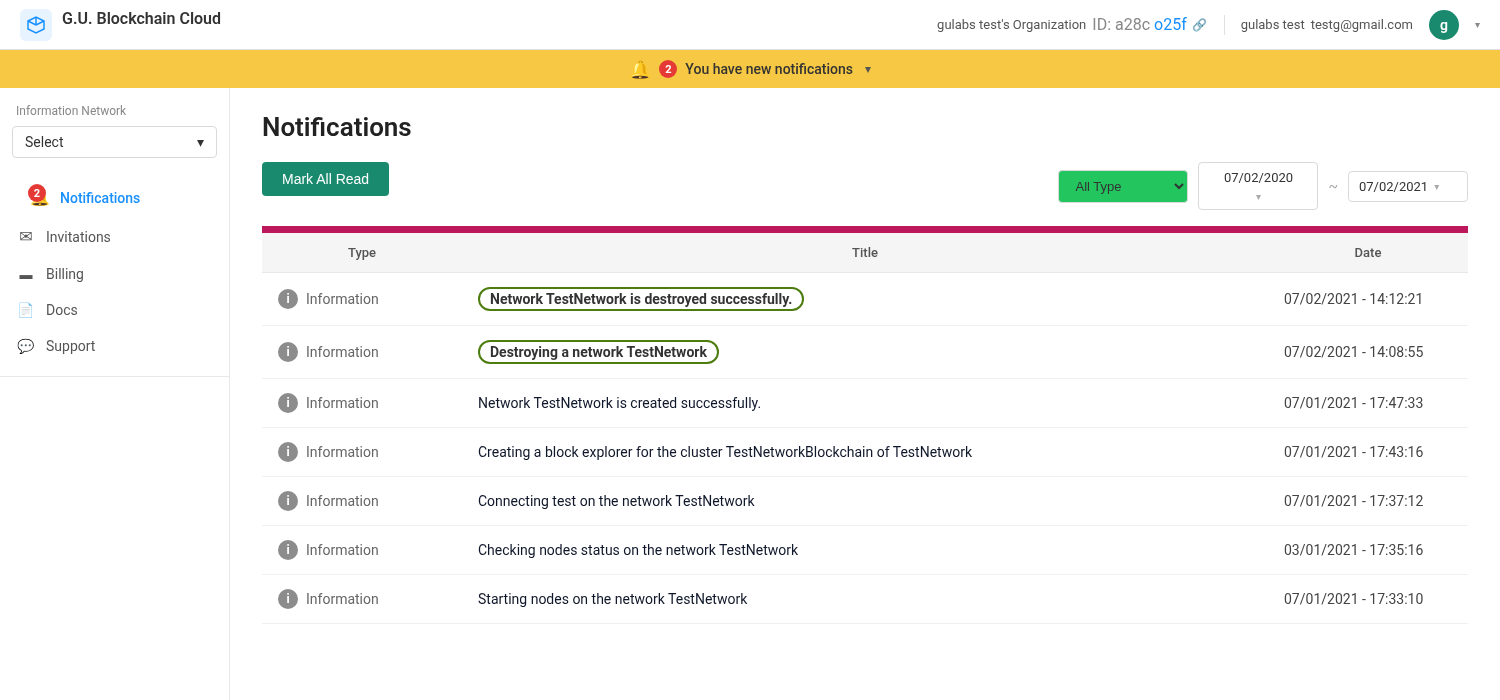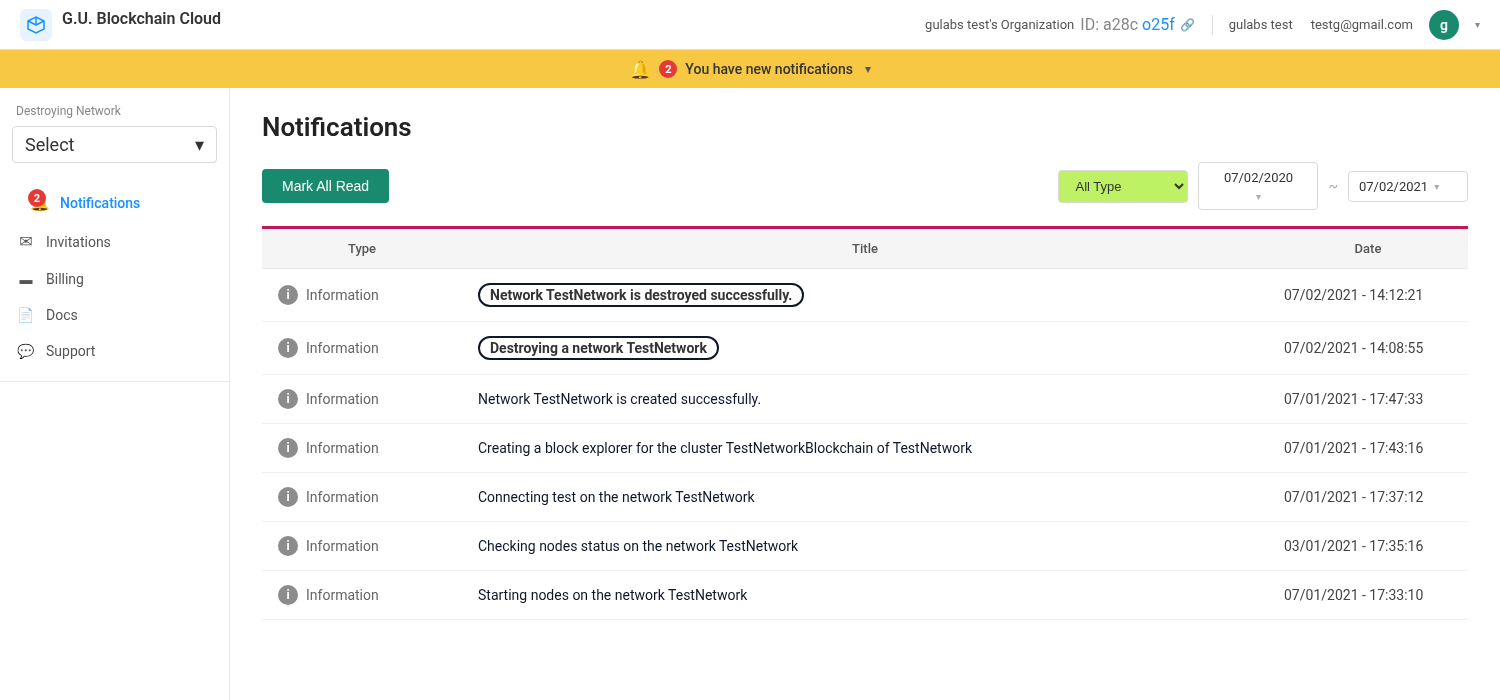--- a/index.html
+++ b/index.html
@@ -16,21 +16,21 @@
       border-bottom: 1px solid #e0e0e0;
     }
     .header-left { display: flex; align-items: flex-start; gap: 10px; }
     .logo-icon { width: 32px; height: 32px; }
     .app-title { font-size: 16px; font-weight: 600; color: #333; }
     .header-right { display: flex; align-items: center; gap: 16px; font-size: 13px; color: #555; }
     .org-info { display: flex; align-items: center; gap: 6px; }
     .org-id { color: #888; font-size: 16px; }
     .link-icon { color: #1890ff; cursor: pointer; font-size: 12px; }
     .divider-v { width: 1px; height: 20px; background: #e0e0e0; }
-    .user-info { display: flex; align-items: flex-start; gap: 18px; }
+    .user-info { display: flex; align-items: flex-start; gap: 6px; }
     .user-avatar { width: 30px; height: 30px; border-radius: 50%; background: #1a8a6e; color: #fff; display: flex; align-items: center; justify-content: center; font-weight: 600; font-size: 14px; }
     .chevron-down { font-size: 10px; color: #888; }
 
     
     .notif-banner {
       background: #f6c843;
       display: flex;
       align-items: center;
       justify-content: center;
       gap: 8px;
@@ -67,21 +67,21 @@
       color: #888;
       padding: 0 16px;
       margin-bottom: 8px;
     }
     .sidebar-select {
       margin: 0 12px 20px 12px;
       width: calc(100% - 24px);
       padding: 7px 12px;
       border: 1px solid #d9d9d9;
       border-radius: 4px;
-      font-size: 18px;
+      font-size: 14px;
       color: #333;
       background: #fff;
       cursor: pointer;
       display: flex;
       align-items: center;
       justify-content: space-between;
     }
     .sidebar-divider { height: 1px; background: #e8e8e8; margin: 12px 0; }
     .sidebar-item {
       display: flex;
@@ -116,44 +116,44 @@
       background: #fff;
     }
     .page-title {
       font-size: 26px;
       font-weight: 600;
       color: #222;
       margin-bottom: 20px;
     }
     .toolbar {
       display: flex;
-      align-items: center;
+      align-items: flex-start;
       justify-content: space-between;
       margin-bottom: 0;
       padding-bottom: 16px;
-      border-bottom: 3px solid #be185d;
+      border-bottom: 7px solid #be185d;
     }
     .btn-mark-all-read {
       background: #1a8a6e;
       color: #fff;
       border: none;
       border-radius: 4px;
       padding: 9px 20px;
       font-size: 14px;
       font-weight: 500;
       cursor: pointer;
     }
     .toolbar-right { display: flex; align-items: center; gap: 10px; }
     .filter-select {
       padding: 7px 12px;
       border: 1px solid #d9d9d9;
       border-radius: 4px;
       font-size: 13px;
       color: #333;
-      background: #bef264;
+      background: #22c55e;
       cursor: pointer;
       min-width: 130px;
     }
     .date-separator { color: #aaa; font-size: 14px; }
     .date-input {
       padding: 7px 10px;
       border: 1px solid #d9d9d9;
       border-radius: 4px;
       font-size: 13px;
       color: #333;
@@ -187,21 +187,21 @@
       color: #fff;
       display: flex; align-items: center; justify-content: center;
       font-size: 12px;
       font-weight: 700;
       flex-shrink: 0;
     }
     .title-highlighted {
       font-weight: 700;
       color: #333;
       display: inline-block;
-      border: 2px solid #0f172a;
+      border: 2px solid #4d7c0f;
       border-radius: 20px;
       padding: 2px 10px;
     }
     .title-normal { color: #0f172a; }
     .date-cell { color: #777; font-size: 13px; white-space: nowrap; }
     .col-type { width: 200px; }
     .col-date { width: 200px; }
   </style>
 </head>
 <body>
@@ -241,21 +241,21 @@
     <span style="font-size:18px;">🔔</span>
   </div>
   <span class="notif-count-badge">2</span>
   <span>You have new notifications</span>
   <span class="banner-chevron">▾</span>
 </div>
 
 <div class="layout">
 
   <aside class="sidebar">
-    <div class="sidebar-network-label">Destroying Network</div>
+    <div class="sidebar-network-label">Information Network</div>
     <div class="sidebar-select">
       <span>Select</span>
       <span>▾</span>
     </div>
 
     <div class="sidebar-item active" style="position:relative;">
       <span class="sidebar-badge">2</span>
       <span class="sidebar-item-icon" style="margin-left:14px;">🔔</span>
       <span>Notifications</span>
     </div>

